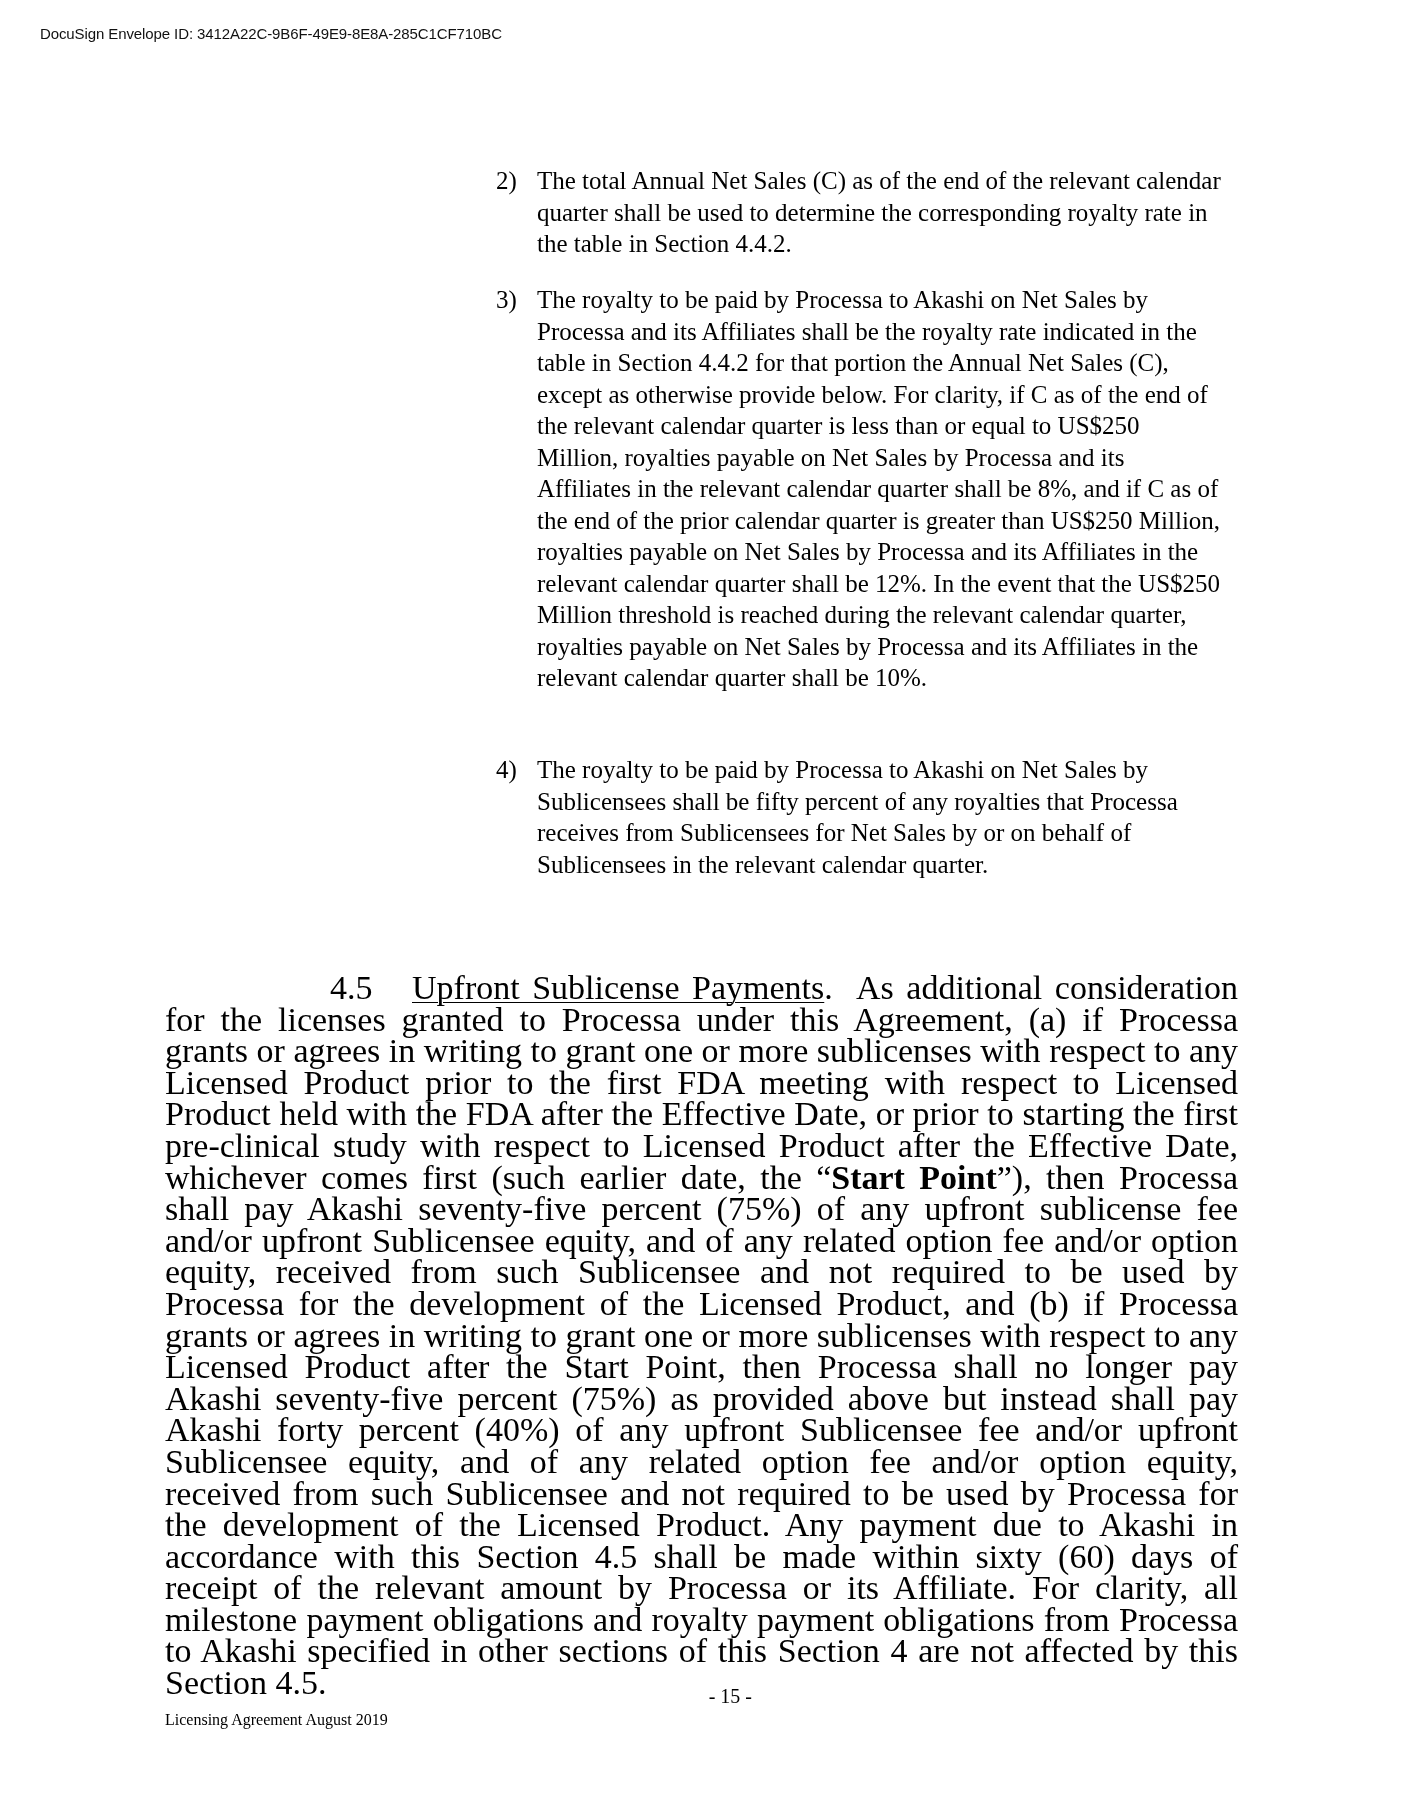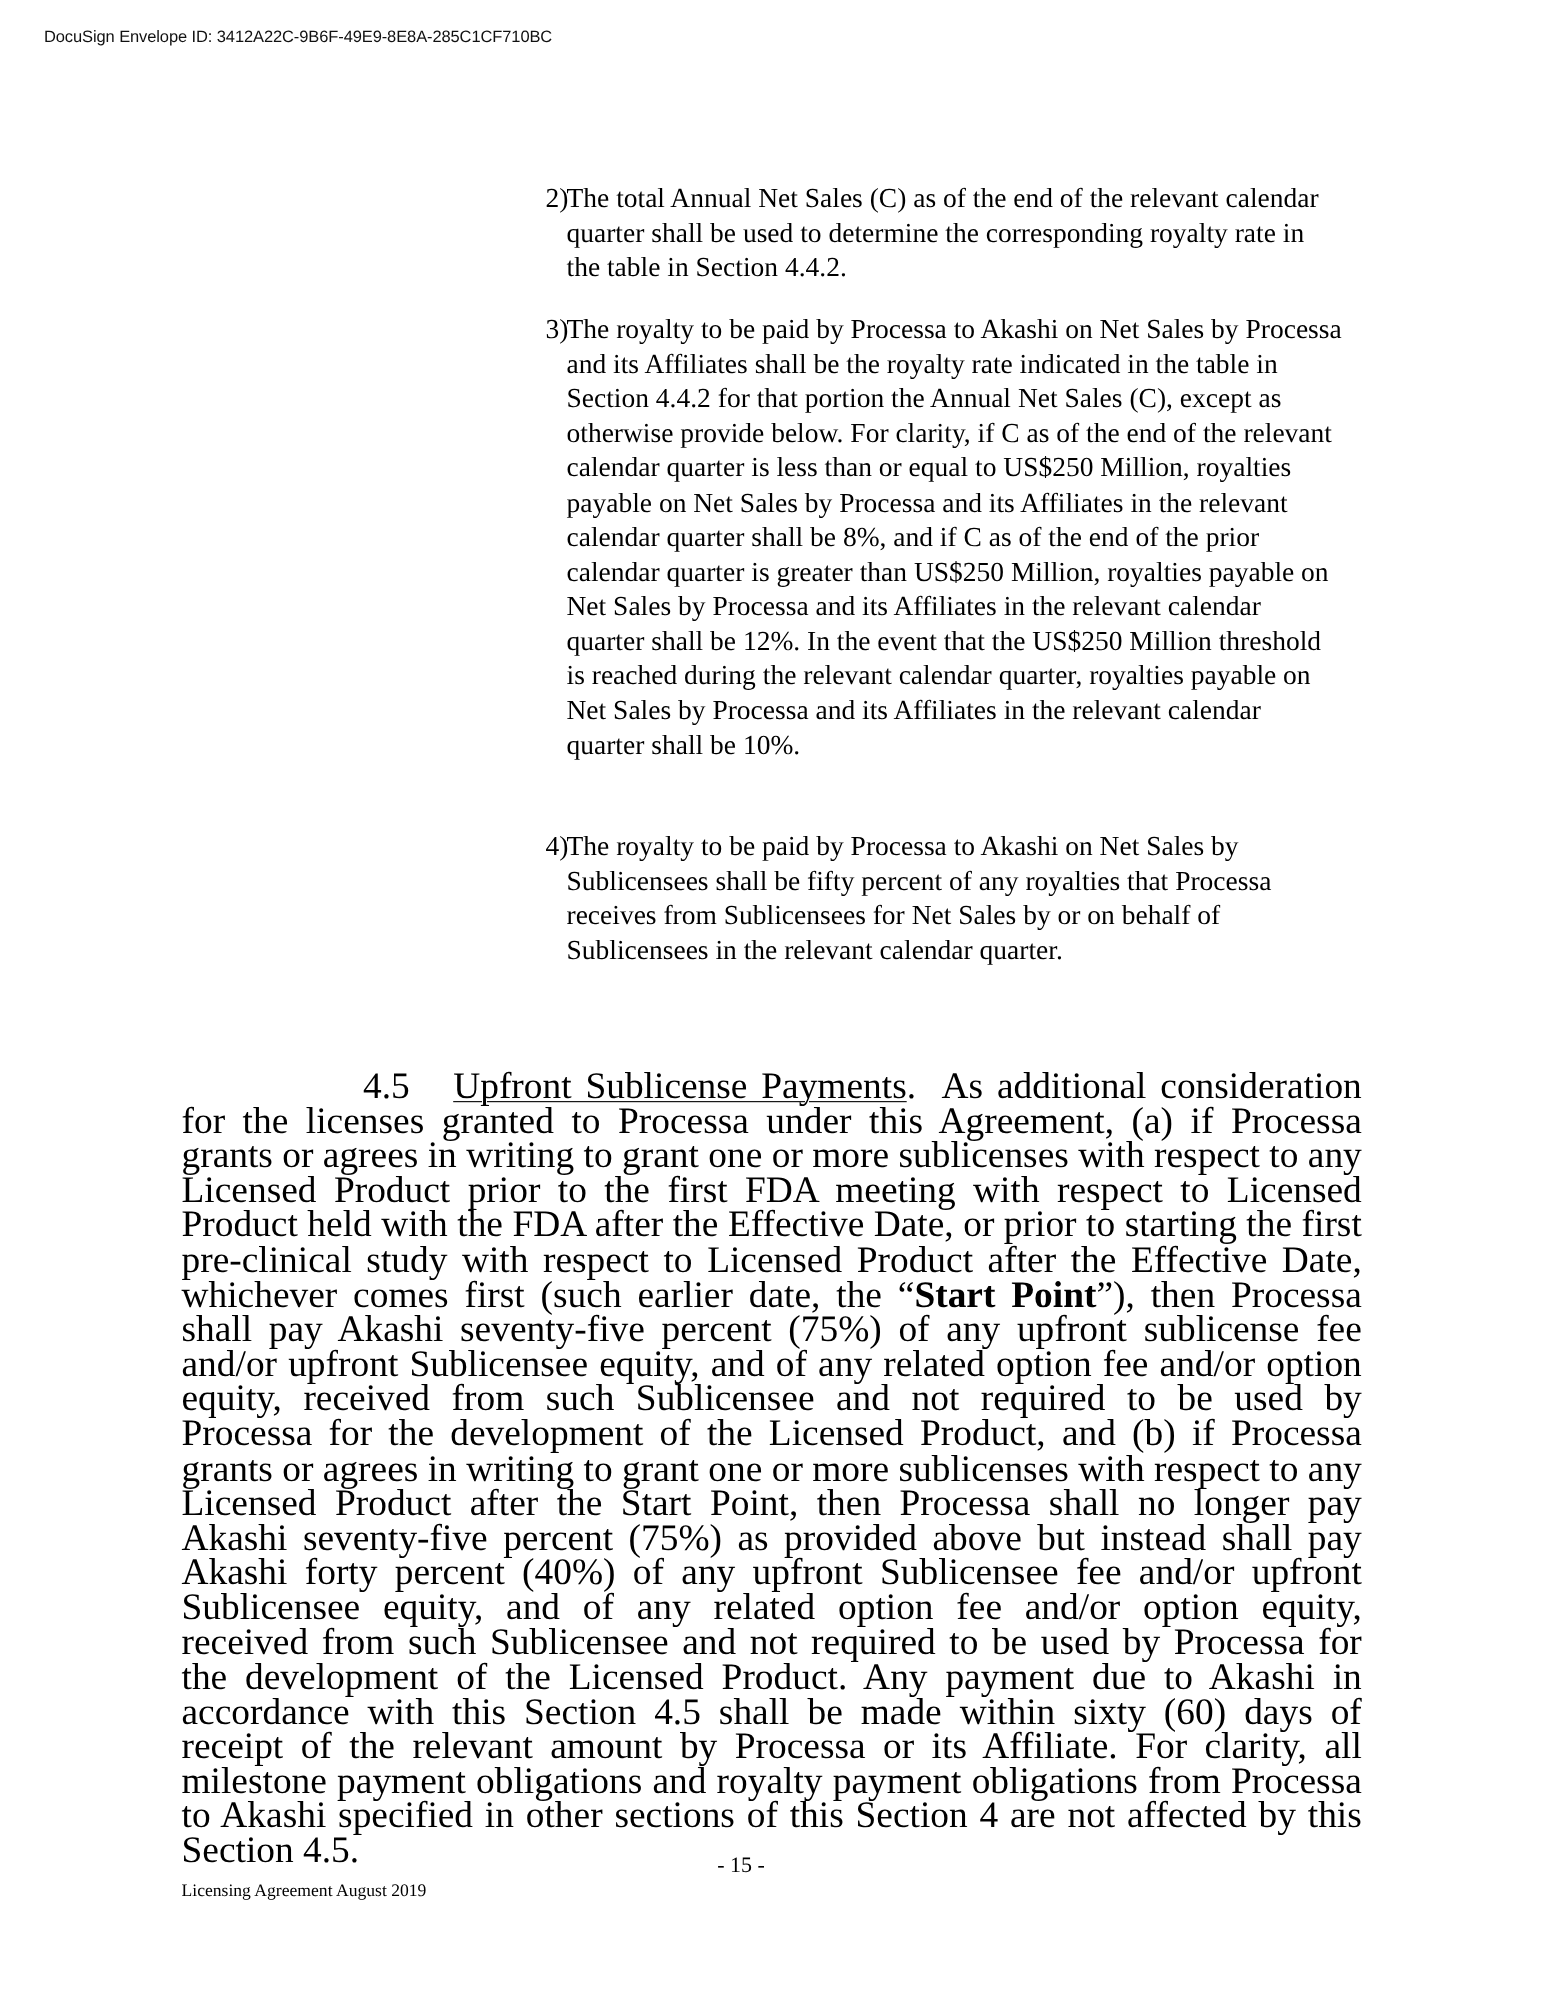--- a/index.html
+++ b/index.html
@@ -9,29 +9,29 @@
     position: absolute; left: 40px; top: 25px;
     font-family: "Liberation Sans", sans-serif; font-size: 15px; color: #111;
     letter-spacing: -0.1px; white-space: nowrap;
   }
   .serif { font-family: "Liberation Serif", serif; color: #000; }
   .item {
     position: absolute; left: 496px; width: 725px;
     font-size: 25px; line-height: 31.5px;
   }
   .item .num { position: absolute; left: 0; top: 0; }
-  .item .txt { margin-left: 19px; display: block; }
+  .item .txt { margin-left: 41px; display: block; }
   .para {
     position: absolute; left: 165px; width: 1073px;
     font-size: 34px; line-height: 31.6px; text-align: justify;
   }
   .para .secnum { display: inline-block; margin-left: 165px; width: 82px; }
   .u { text-decoration: underline; text-underline-offset: 3px; text-decoration-thickness: 1px; }
   b { font-weight: bold; }
-  .pagenum { position: absolute; left: 652px; width: 100px; top: 1685px; text-align: left; font-size: 20px; }
+  .pagenum { position: absolute; left: 652px; width: 100px; top: 1685px; text-align: right; font-size: 20px; }
   .footer { position: absolute; left: 165px; top: 1711px; font-size: 16px; white-space: nowrap; }
 </style>
 </head>
 <body>
 
 <div class="page">
 
   <div class="envelope">DocuSign Envelope ID: 3412A22C-9B6F-49E9-8E8A-285C1CF710BC</div>
 
   <div class="item serif" style="top:165px;">

